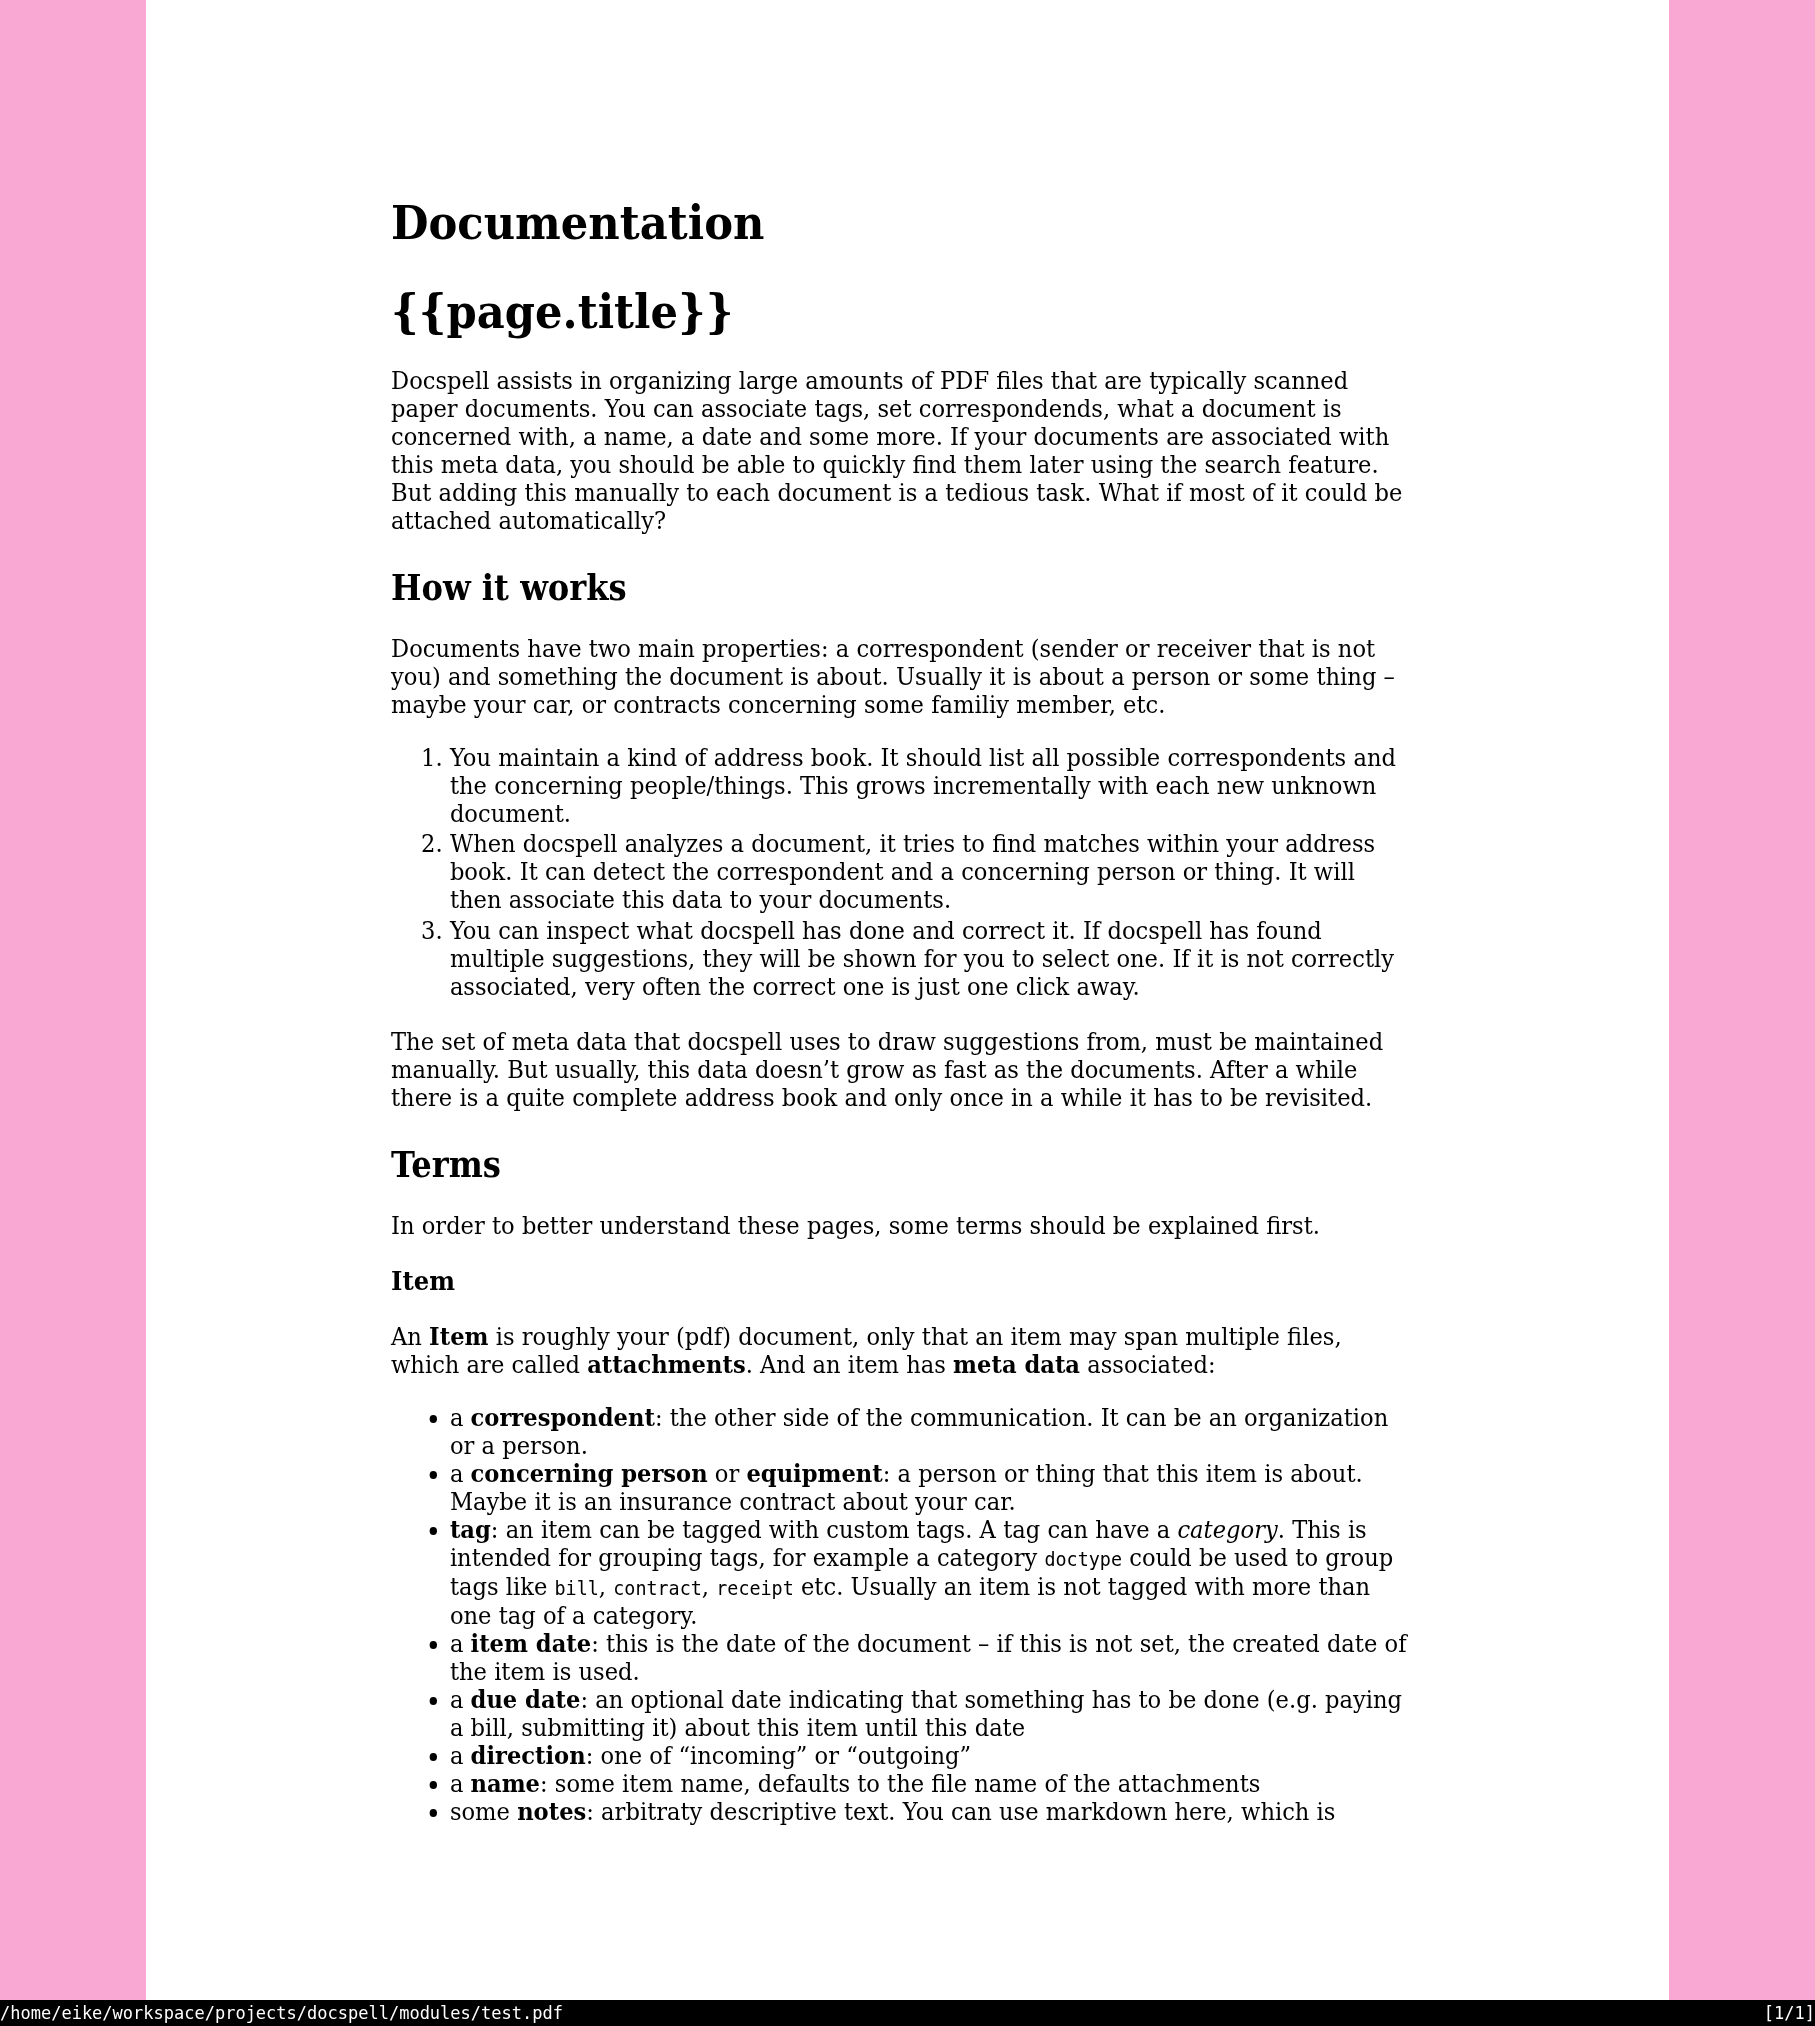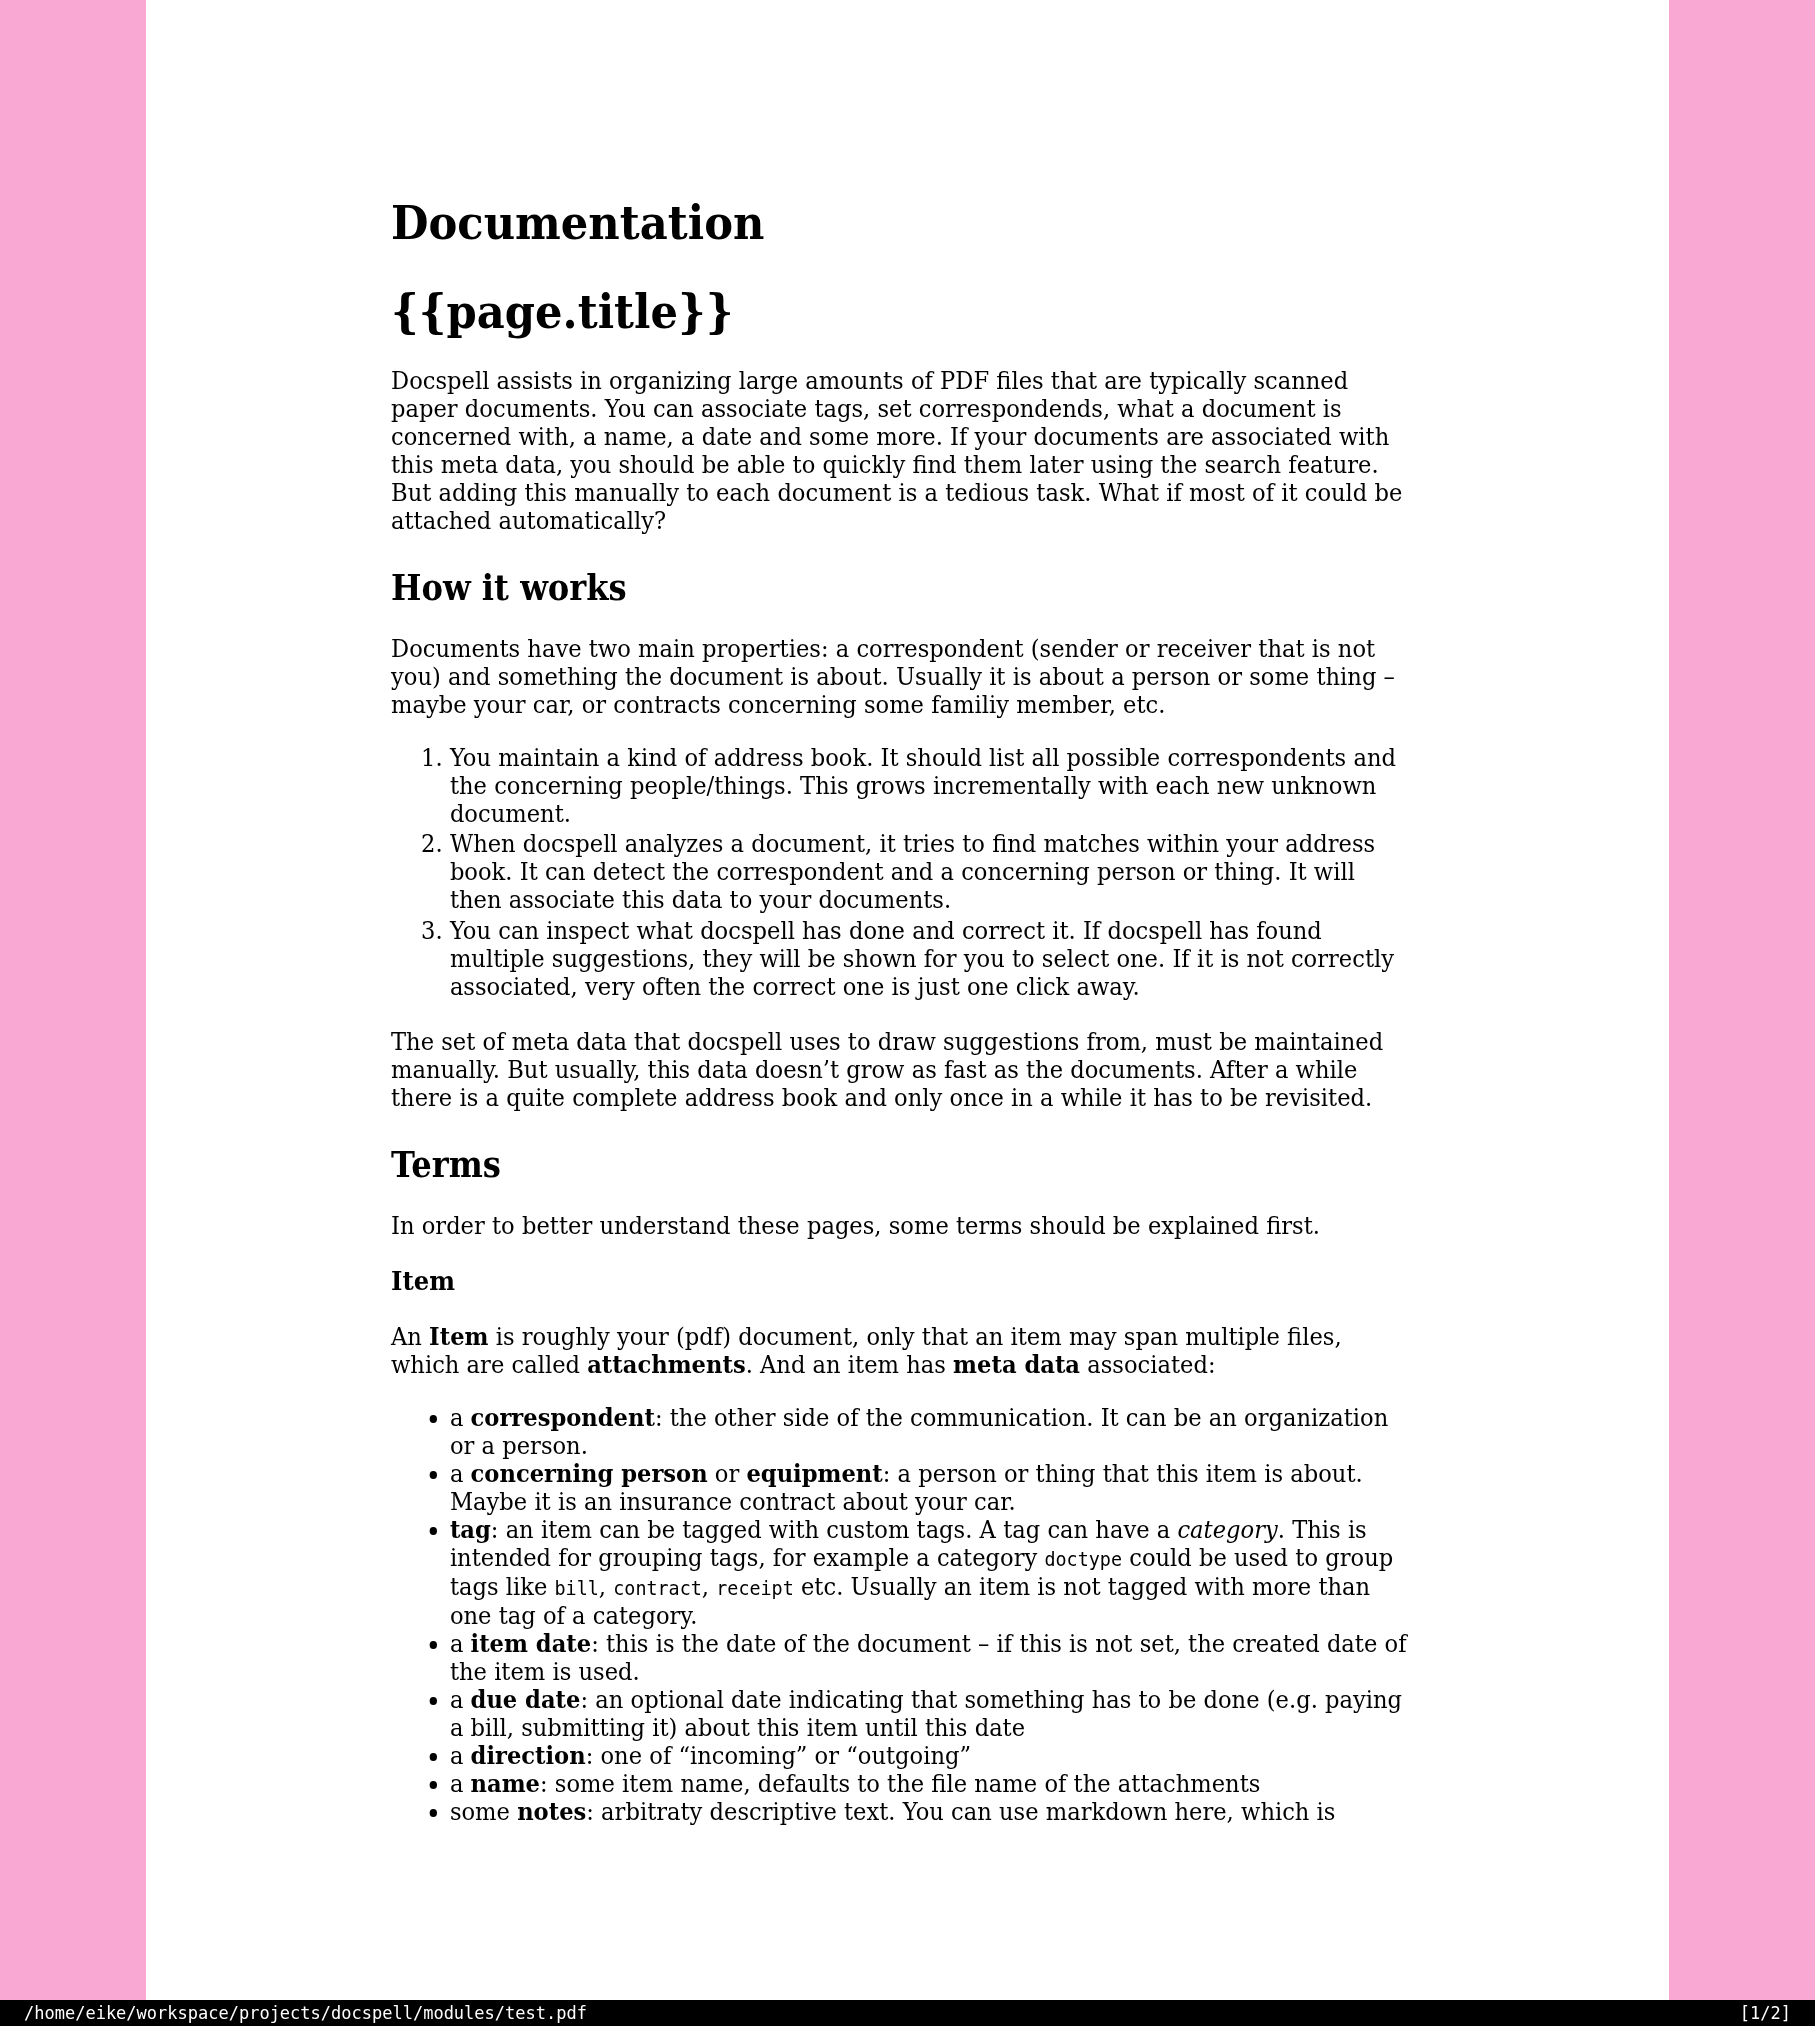--- a/index.html
+++ b/index.html
@@ -53,21 +53,21 @@
     position: absolute;
     left: 0; bottom: 0;
     width: 1815px; height: 26.5px;
     background: #000;
     color: #fff;
     font-family: "DejaVu Sans Mono", monospace;
     font-size: 17px;
     display: flex;
     align-items: center;
     justify-content: space-between;
-    padding: 0 24px;
+    padding: 0 0;
     box-sizing: border-box;
     white-space: nowrap;
     gap: 44px;
   }
 </style>
 </head>
 <body>
 
 <div class="viewer">
 
@@ -96,17 +96,17 @@
           <li>a <strong>due date</strong>: an optional date indicating that something has to be done (e.g. paying a bill, submitting it) about this item until this date</li>
           <li>a <strong>direction</strong>: one of “incoming” or “outgoing”</li>
           <li>a <strong>name</strong>: some item name, defaults to the file name of the attachments</li>
           <li>some <strong>notes</strong>: arbitraty descriptive text. You can use markdown here, which is</li>
         </ul>
       </div>
   </div>
 
   <div class="statusbar">
     <span>/home/eike/workspace/projects/docspell/modules/test.pdf</span>
-    <span>[1/2]</span>
+    <span>[1/1]</span>
   </div>
 
 </div>
 
 
 </body></html>

